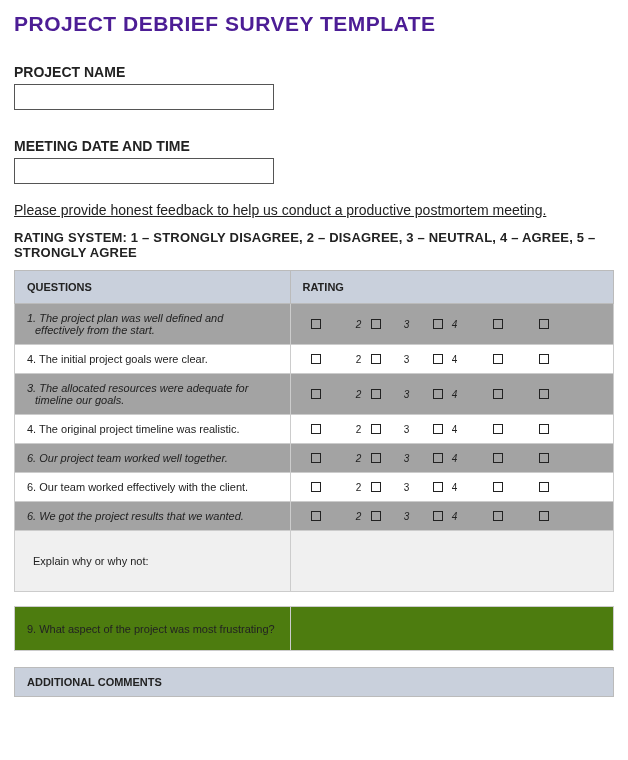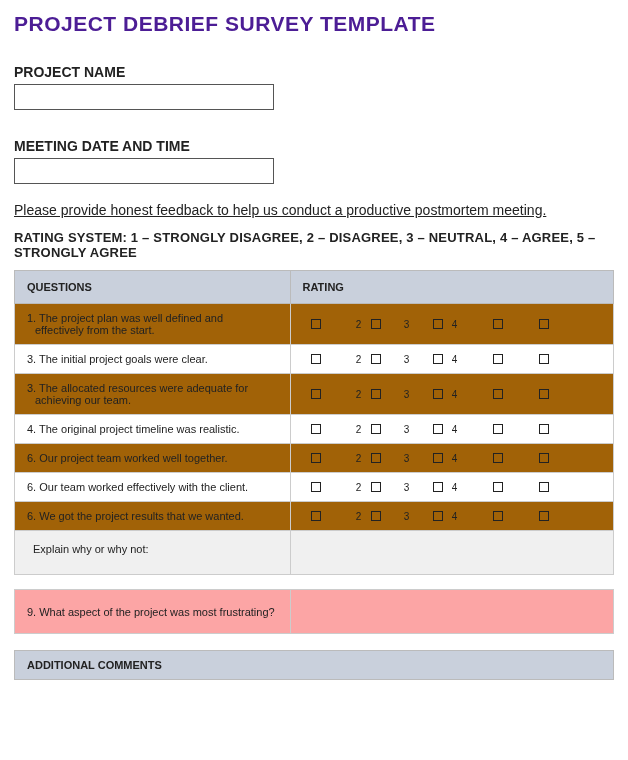--- a/index.html
+++ b/index.html
@@ -56,21 +56,21 @@
     border: 1px solid #bbb;
   }
   .survey-table td {
     font-size: 11px;
     padding: 8px 12px;
     border: 1px solid #ccc;
     vertical-align: middle;
   }
   .q-col { width: 46%; }
   .r-col { width: 54%; }
-  .row-alt td { background: #a16207; }
+  .row-alt td { background: #a3a3a3; font-style: italic; }
   .rating-cell {
     display: flex;
     align-items: center;
     gap: 8px;
     padding-left: 8px;
   }
   .chk {
     width: 10px;
     height: 10px;
     border: 1.5px solid #222;
@@ -80,38 +80,38 @@
   }
   .rnum {
     font-size: 10px;
     flex-shrink: 0;
     width: 8px;
     text-align: center;
   }
   .explain-row td {
     height: 44px;
     vertical-align: top;
-    padding: 12px 18px;
+    padding: 24px 18px;
     background: #f0f0f0;
   }
   .open-table {
     width: 100%;
     border-collapse: collapse;
     margin-top: 14px;
   }
   .open-table td {
     font-size: 11px;
     padding: 12px 12px;
     border: 1px solid #ccc;
     height: 44px;
     vertical-align: middle;
   }
   .open-q { width: 46%; }
   .open-a { width: 54%; }
-  .open-alt td { background: #fca5a5; }
+  .open-alt td { background: #4d7c0f; }
   .addl-header {
     margin-top: 16px;
     background: #c9d0dc;
     border: 1px solid #bbb;
     font-size: 11px;
     font-weight: 700;
     padding: 8px 12px;
   }
   .q-indent { padding-left: 8px; display: block; }
 </style>
@@ -153,41 +153,41 @@
             <span class="chk"></span>
             <span class="rnum">4</span>
             <span style="width: 18px; display: inline-block;"></span>
             <span class="chk"></span>
             <span style="width: 20px; display: inline-block;"></span>
             <span class="chk"></span>
           </div>
         </td>
       </tr>
       <tr>
-        <td><span>3. The initial project goals were clear.</span></td>
+        <td><span>4. The initial project goals were clear.</span></td>
         <td>
           <div class="rating-cell">
             <span class="chk"></span>
             <span style="width: 18px; display: inline-block;"></span>
             <span class="rnum">2</span>
             <span class="chk"></span>
             <span style="width: 6px; display: inline-block;"></span>
             <span class="rnum">3</span>
             <span style="width: 6px; display: inline-block;"></span>
             <span class="chk"></span>
             <span class="rnum">4</span>
             <span style="width: 18px; display: inline-block;"></span>
             <span class="chk"></span>
             <span style="width: 20px; display: inline-block;"></span>
             <span class="chk"></span>
           </div>
         </td>
       </tr>
       <tr class="row-alt">
-        <td><span>3. The allocated resources were adequate for</span><span class="q-indent">achieving our team.</span></td>
+        <td><span>3. The allocated resources were adequate for</span><span class="q-indent">timeline our goals.</span></td>
         <td>
           <div class="rating-cell">
             <span class="chk"></span>
             <span style="width: 18px; display: inline-block;"></span>
             <span class="rnum">2</span>
             <span class="chk"></span>
             <span style="width: 6px; display: inline-block;"></span>
             <span class="rnum">3</span>
             <span style="width: 6px; display: inline-block;"></span>
             <span class="chk"></span>

